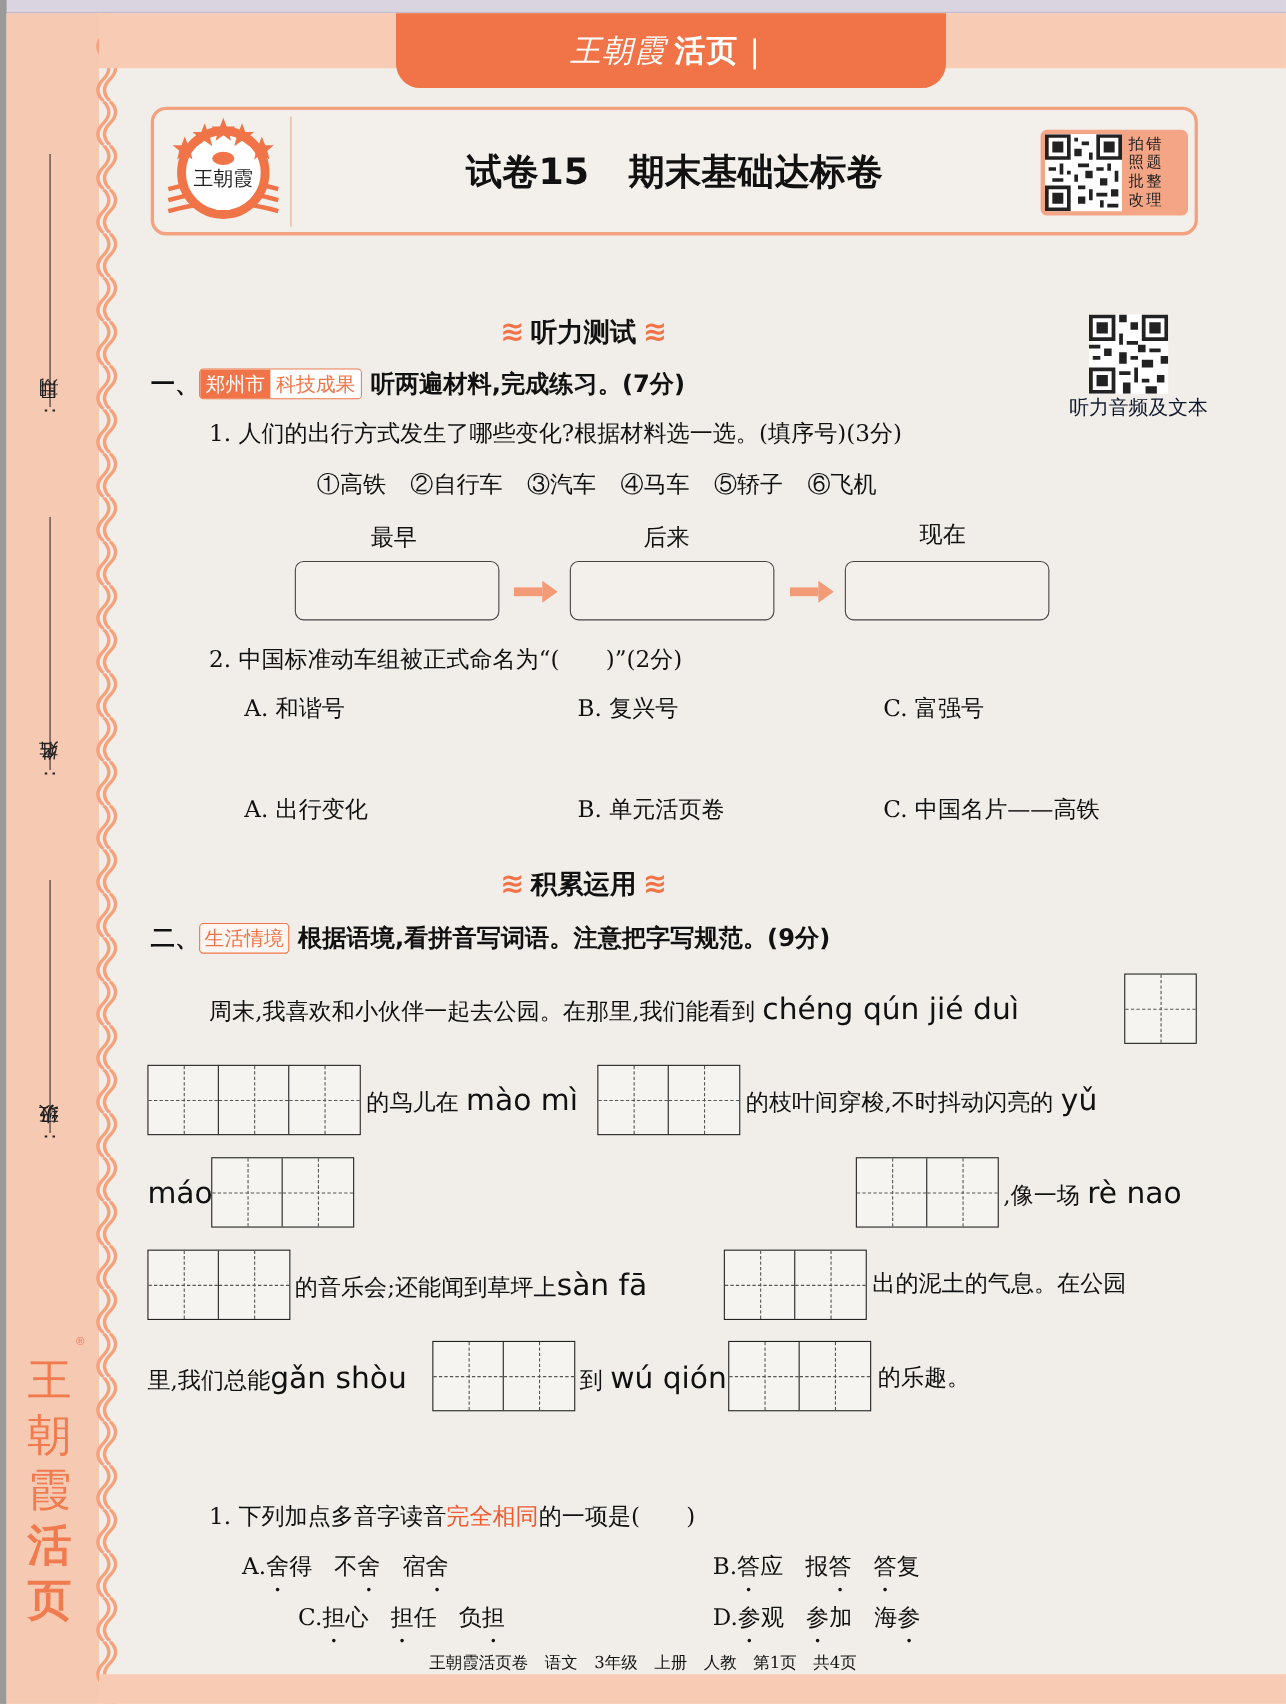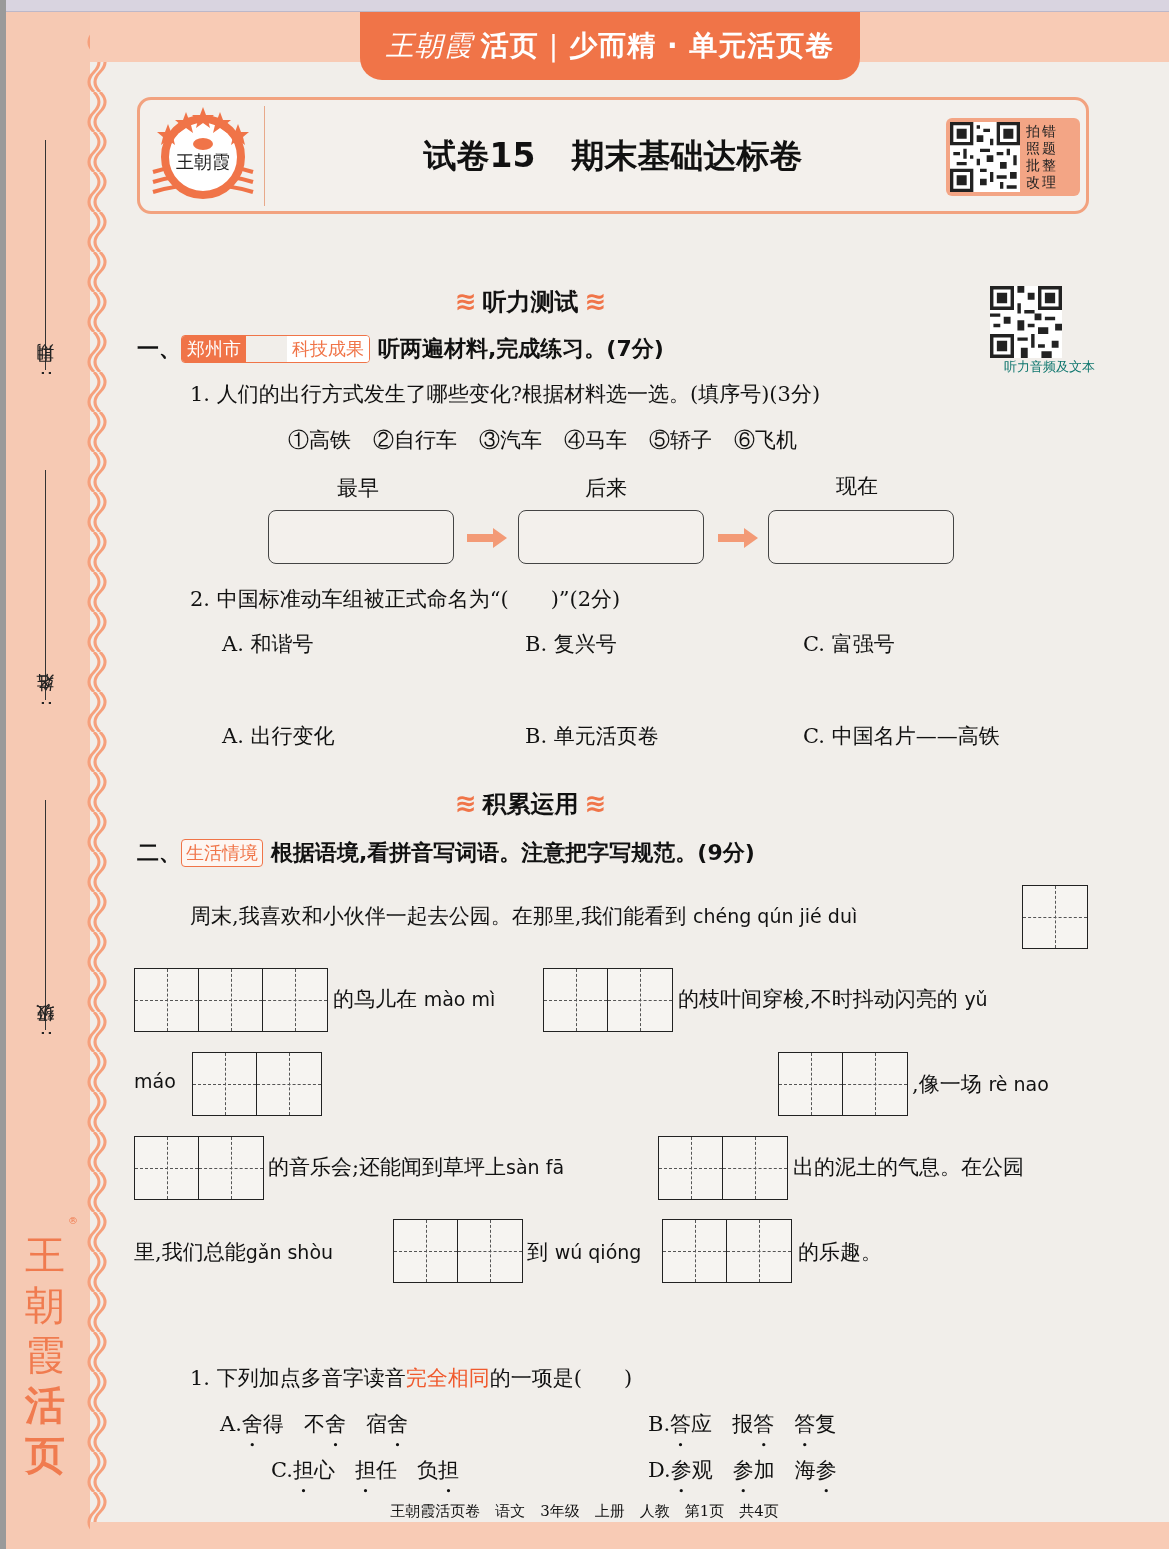--- a/index.html
+++ b/index.html
@@ -88,28 +88,28 @@
   .blank-line { display: inline-block; border-bottom: 1px solid #222; height: 18px; }
 
   
   .sec-head {
     position: absolute; left: 0; width: 1061px; text-align: center;
     font-family: "DejaVu Sans", sans-serif; font-size: 24px; font-weight: bold; color: #111;
   }
   .sec-head .wavy { color: #f07448; font-size: 26px; margin: 0 6px; }
 
   .listen-qr { position: absolute; left: 990px; top: 286px; width: 72px; height: 72px; background: #fff; }
-  .listen-qr-label { position: absolute; left: 1004px; top: 358px; font-size: 13px; color: #0f766e; }
+  .listen-qr-label { position: absolute; left: 972px; top: 358px; font-size: 18px; color: #0f172a; }
 
   .q-title {
     position: absolute; left: 137px;
     font-family: "DejaVu Sans", sans-serif; font-size: 22px; font-weight: bold; color: #111;
     display: flex; align-items: center;
   }
-  .tag-pair { display: inline-flex; border: 1.5px solid #f07448; border-radius: 4px; overflow: hidden; margin-right: 8px; font-weight: normal; font-size: 18px; gap: 41px; }
+  .tag-pair { display: inline-flex; border: 1.5px solid #f07448; border-radius: 4px; overflow: hidden; margin-right: 8px; font-weight: normal; font-size: 18px; }
   .tag-pair .t1 { background: #f07448; color: #fff; padding: 1px 5px; }
   .tag-pair .t2 { background: #fff; color: #f07448; padding: 1px 5px; }
   .tag-single { border: 1.5px solid #f07448; border-radius: 4px; color: #f07448; background: #fdf6f2; padding: 1px 4px; font-weight: normal; font-size: 18px; margin-right: 8px; }
 
   .line {
     position: absolute; font-size: 21px; color: #111; white-space: nowrap;
   }
   .red { color: #f05a2e; font-family: "DejaVu Sans", sans-serif; }
 
   .seq-box {
@@ -127,21 +127,21 @@
     width: 64px; height: 62px; position: relative;
     border-right: 1.5px solid #222;
   }
   .tz .cell:last-child { border-right: none; }
   .tz .cell::before {
     content: ""; position: absolute; left: 50%; top: 0; bottom: 0; border-left: 1px dashed #555;
   }
   .tz .cell::after {
     content: ""; position: absolute; top: 50%; left: 0; right: 0; border-top: 1px dashed #555;
   }
-  .py { font-family: "DejaVu Sans", sans-serif; font-size: 19px; }
+  .py { font-family: "DejaVu Sans", sans-serif; font-size: 27px; }
 
   .dot-char { position: relative; display: inline-block; }
   .dot-char::after { content: "•"; position: absolute; left: 50%; transform: translateX(-50%); bottom: -14px; font-size: 11px; }
 
   .footer {
     position: absolute; left: 0; width: 1169px; top: 1502px; text-align: center;
     font-size: 15px; color: #111; word-spacing: 10px;
   }
   .bottom-wave { position: absolute; left: 90px; top: 1522px; width: 1079px; height: 27px; background: #f8cbb5; }
 </style>
@@ -184,21 +184,20 @@
     <span>霞</span>
     <span class="bold">活</span>
     <span class="bold">页</span>
   </div>
 
   <div class="top-wave"></div>
   <div class="banner">
     <span class="script">王朝霞</span>
     <span>活页</span>
     <span class="sep">|</span>
-    <span>少而精 · 单元活页卷</span>
   </div>
 
   <div class="title-box">
     <svg class="logo" viewBox="0 0 110 108">
       <path d="M5 70 Q55 55 105 70 M5 80 Q55 65 105 80 M5 90 Q55 75 105 90" stroke="#f07448" stroke-width="4" fill="none"></path>
       <circle cx="55" cy="55" r="38" fill="#fff" stroke="#f07448" stroke-width="8"></circle>
       <polygon points="20,22 23,30 31,30 25,35 27,43 20,38 13,43 15,35 9,30 17,30" fill="#f07448"></polygon>
       <polygon points="38,10 41,18 49,18 43,23 45,31 38,26 31,31 33,23 27,18 35,18" fill="#f07448"></polygon>
       <polygon points="55,5 58,13 66,13 60,18 62,26 55,21 48,26 50,18 44,13 52,13" fill="#f07448"></polygon>
       <polygon points="72,10 75,18 83,18 77,23 79,31 72,26 65,31 67,23 61,18 69,18" fill="#f07448"></polygon>

